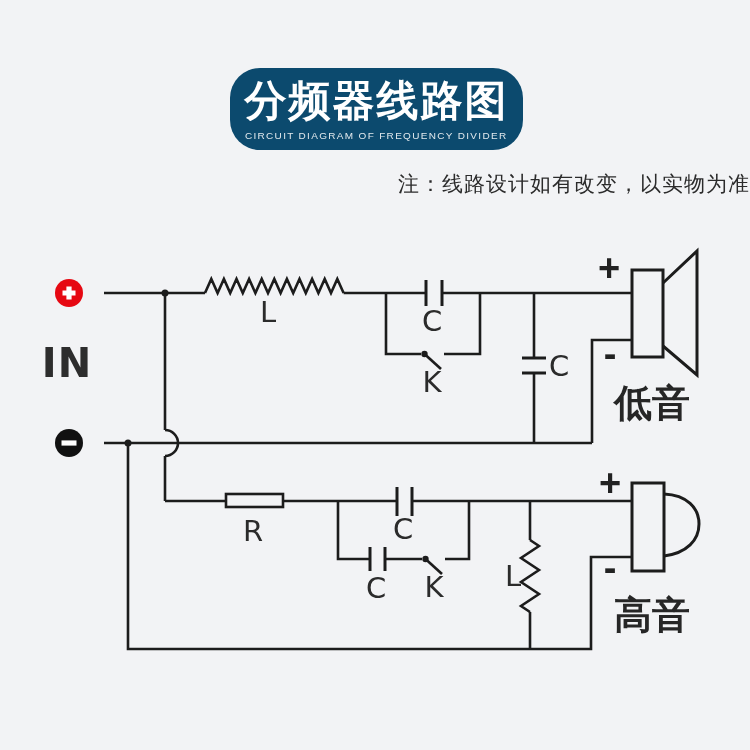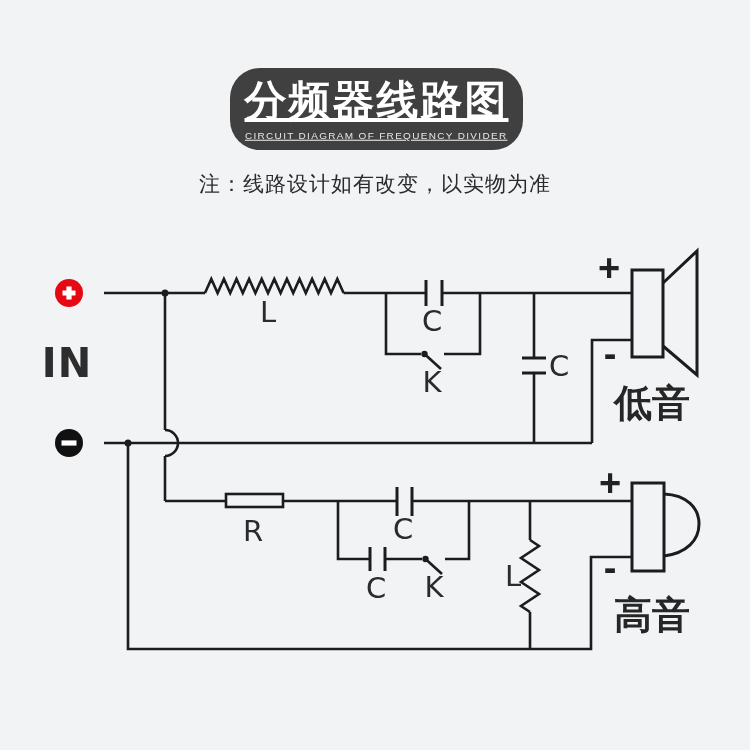--- a/index.html
+++ b/index.html
@@ -5,37 +5,36 @@
   html,body{margin:0;padding:0;}
   body{
     width:750px;height:750px;
     background:#f2f3f5;
     position:relative;
     font-family:"Liberation Sans","DejaVu Sans",sans-serif;
     overflow:hidden;
   }
   .banner{
     position:absolute;left:230px;top:68px;width:293px;height:82px;
-    background:#404040;border-radius:30px;
+    background:#0c4a6e;border-radius:30px;
     display:flex;flex-direction:column;align-items:center;justify-content:center;
     color:#ffffff;
-    text-decoration:underline;
   }
   .banner-title{
     font-size:42px;font-weight:700;letter-spacing:2px;line-height:1;
     margin-top:2px;
   }
   .banner-subtitle{
     font-size:10.5px;font-weight:400;letter-spacing:1.4px;
     color:rgba(255,255,255,0.88);margin-top:7px;white-space:nowrap;
     transform:scale(0.95);
   }
   .note{
     position:absolute;left:0;top:170px;width:750px;
-    text-align:center;font-size:21px;color:#2b2b2b;letter-spacing:1px;
+    text-align:right;font-size:21px;color:#2b2b2b;letter-spacing:1px;
   }
   svg{position:absolute;left:0;top:0;}
   .wire{stroke:#1c1c1c;stroke-width:2.6;fill:none;stroke-linecap:butt;}
   .plate{stroke:#1c1c1c;stroke-width:3;fill:none;}
   .thick{stroke:#1c1c1c;stroke-width:3;fill:none;stroke-linejoin:miter;}
   .dot{fill:#1c1c1c;stroke:none;}
   .lbl{fill:#2b2b2b;font-family:"DejaVu Sans","Liberation Sans",sans-serif;font-weight:500;}
   .comp{font-size:29px;}
   .sign{font-size:38px;font-weight:700;fill:#222222;}
   .cjk{font-size:38px;font-weight:600;fill:#262626;}

